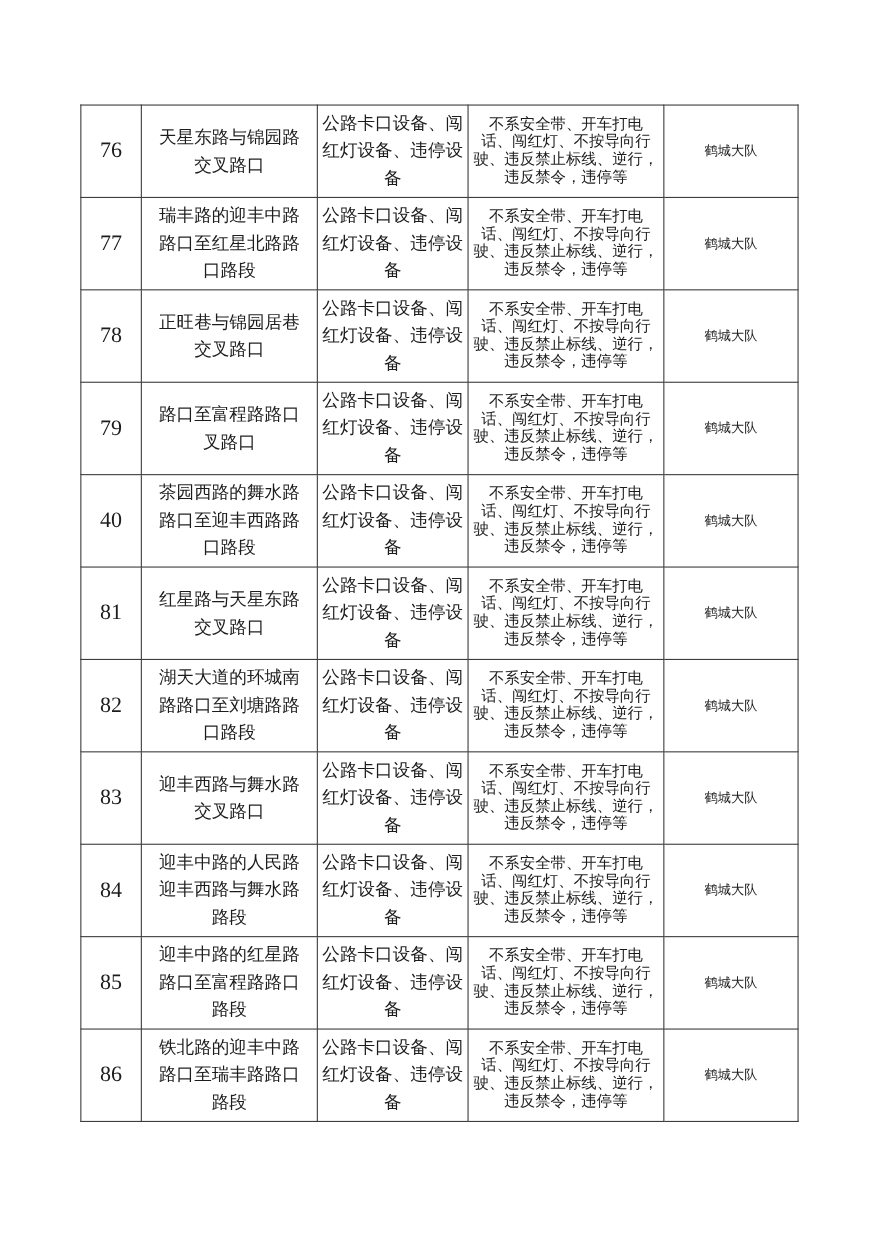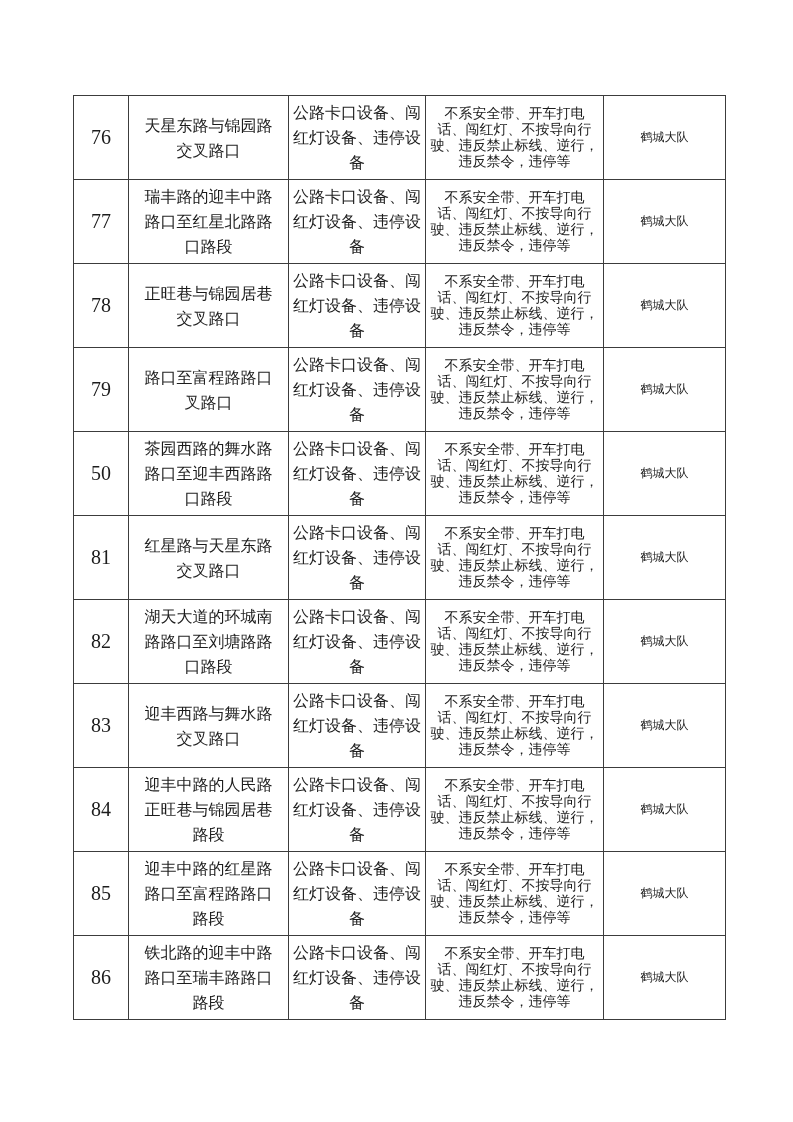--- a/index.html
+++ b/index.html
@@ -106,21 +106,21 @@
         <td class="cell-equip">公路卡口设备、闯
 红灯设备、违停设
 备</td>
         <td class="cell-viol">不系安全带、开车打电
 话、闯红灯、不按导向行
 驶、违反禁止标线、逆行，
 违反禁令，违停等</td>
         <td class="cell-unit">鹤城大队</td>
       </tr>
       <tr>
-        <td class="cell-no">50</td>
+        <td class="cell-no">40</td>
         <td class="cell-loc">茶园西路的舞水路
 路口至迎丰西路路
 口路段</td>
         <td class="cell-equip">公路卡口设备、闯
 红灯设备、违停设
 备</td>
         <td class="cell-viol">不系安全带、开车打电
 话、闯红灯、不按导向行
 驶、违反禁止标线、逆行，
 违反禁令，违停等</td>
@@ -162,21 +162,21 @@
 备</td>
         <td class="cell-viol">不系安全带、开车打电
 话、闯红灯、不按导向行
 驶、违反禁止标线、逆行，
 违反禁令，违停等</td>
         <td class="cell-unit">鹤城大队</td>
       </tr>
       <tr>
         <td class="cell-no">84</td>
         <td class="cell-loc">迎丰中路的人民路
-正旺巷与锦园居巷
+迎丰西路与舞水路
 路段</td>
         <td class="cell-equip">公路卡口设备、闯
 红灯设备、违停设
 备</td>
         <td class="cell-viol">不系安全带、开车打电
 话、闯红灯、不按导向行
 驶、违反禁止标线、逆行，
 违反禁令，违停等</td>
         <td class="cell-unit">鹤城大队</td>
       </tr>

